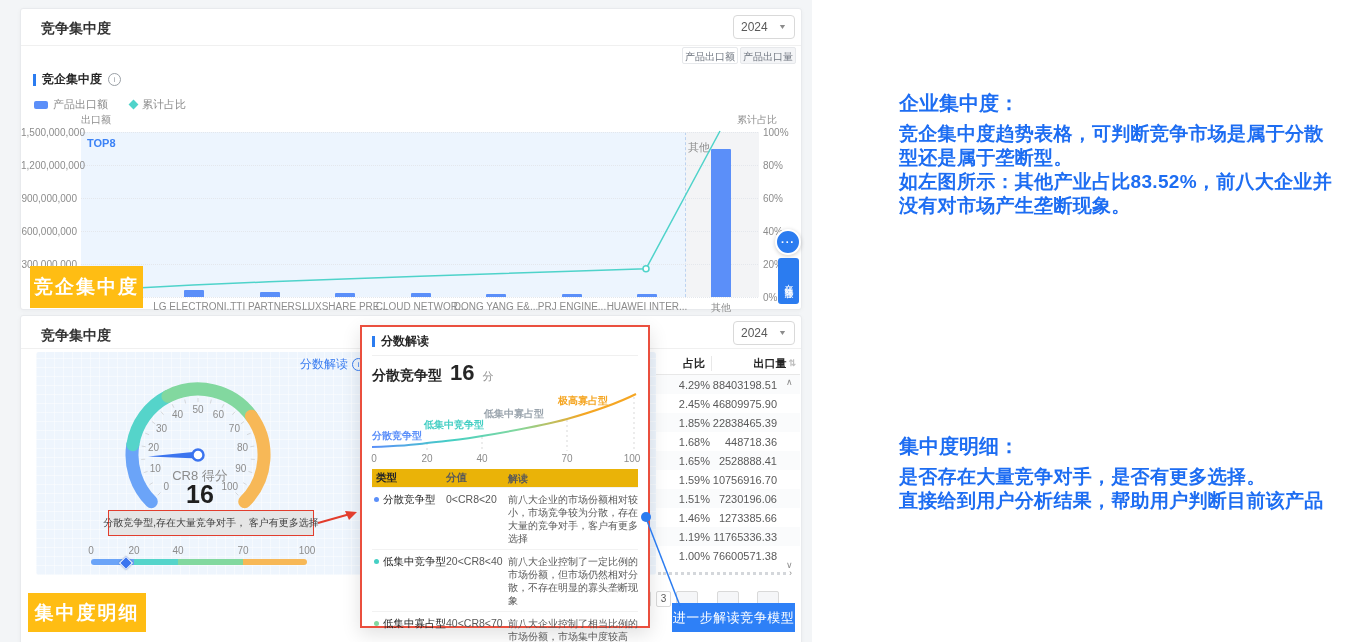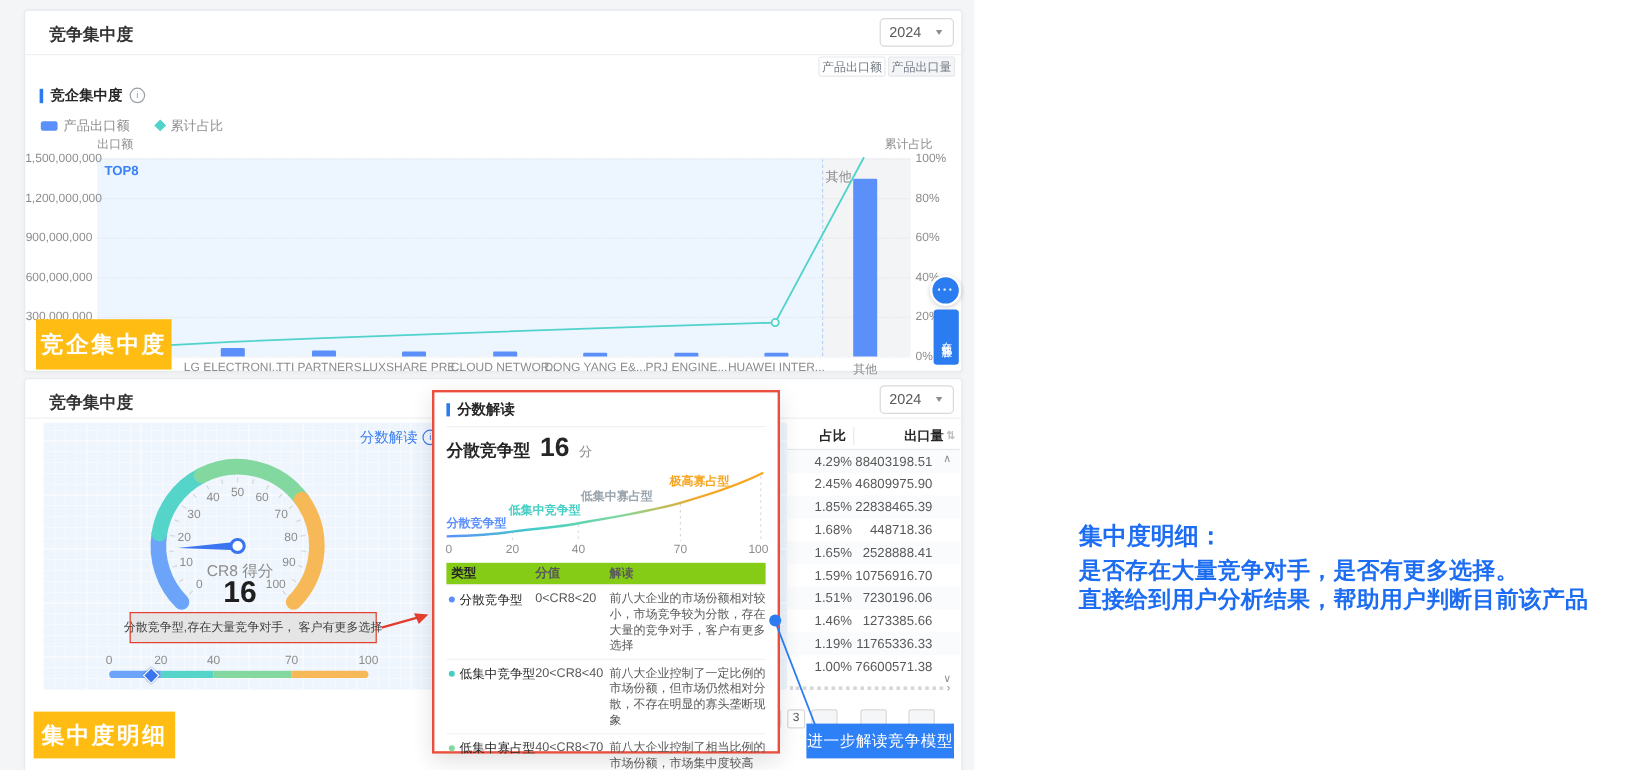--- a/index.html
+++ b/index.html
@@ -42,21 +42,21 @@
   .popup-hd .t{font-size:12px;font-weight:700;color:#262626;}
   .type-row{display:flex;align-items:baseline;gap:8px;margin-top:6px;}
   .type-row .name{font-size:14px;font-weight:700;color:#262626;}
   .type-row .score{font-size:22px;font-weight:700;color:#262626;line-height:22px;}
   .type-row .unit{font-size:11px;color:#8c8c8c;}
   .curve-wrap{position:relative;height:64px;margin-top:4px;}
   .curve-lab{position:absolute;font-size:10px;font-weight:600;white-space:nowrap;}
   .curve-ticks{position:relative;height:13px;}
   .curve-ticks span{position:absolute;font-size:10px;color:#8c8c8c;transform:translateX(-50%);}
   .ptable{margin-top:3px;font-size:10.5px;}
-  .ptable .hrow{display:flex;background:#84cc16;color:#595959;height:18px;align-items:center;font-weight:600;}
+  .ptable .hrow{display:flex;background:#eab308;color:#595959;height:18px;align-items:center;font-weight:600;}
   .ptable .row{display:flex;border-top:1px solid #f2f2f2;padding:5px 0 4px 0;}
   .ptable .c1{width:74px;display:flex;align-items:flex-start;gap:4px;color:#262626;box-sizing:border-box;padding-left:2px;}
   .ptable .c2{width:62px;color:#595959;}
   .ptable .c3{width:130px;color:#595959;font-size:10px;line-height:13px;}
   .dot{width:5px;height:5px;border-radius:50%;margin-top:4px;flex:none;}
   
   .dtable{position:absolute;left:656px;top:352px;width:144px;z-index:1;font-size:11px;}
   .dtable .hrow{display:flex;height:22px;align-items:center;border-bottom:1px solid #e8e8e8;font-weight:700;color:#262626;}
   .dtable .hrow .h1{width:56px;text-align:right;border-right:1px solid #e8e8e8;padding-right:6px;box-sizing:border-box;}
   .dtable .hrow .h2{flex:1;text-align:right;padding-right:4px;display:flex;justify-content:flex-end;align-items:center;gap:2px;}
@@ -334,20 +334,29 @@
       <div class="pagebox" style="left:757px;width:22px;background:#f5f6f8;"></div>
     </div>
   <div class="cta">进一步解读竞争模型</div>
 
   <div class="overlay-label" style="left:30px;top:266px;width:113px;height:42px;">竞企集中度</div>
   <div class="overlay-label" style="left:28px;top:593px;width:118px;height:39px;">集中度明细</div>
 
   <div class="chat-circle">···</div>
   <div class="chat-rect">在线客服</div>
 
+  <div class="anno" style="top:90px;">
+    <div class="hd">企业集中度：</div>
+    <div id="anno1-lines">
+        <div class="ln" style="">竞企集中度趋势表格，可判断竞争市场是属于分散</div>
+        <div class="ln" style="">型还是属于垄断型。</div>
+        <div class="ln" style="">如左图所示：其他产业占比83.52%，前八大企业并</div>
+        <div class="ln" style="">没有对市场产生垄断现象。</div>
+      </div>
+  </div>
   <div class="anno" style="top:433px;">
     <div class="hd">集中度明细：</div>
     <div id="anno2-lines">
         <div class="ln" style="">是否存在大量竞争对手，是否有更多选择。</div>
         <div class="ln" style="">直接给到用户分析结果，帮助用户判断目前该产品</div>
       </div>
   </div>
 
   <svg class="vlayer" width="1369" height="642" viewBox="0 0 1369 642" id="vlayer">
       <polyline points="118,288.9215 193,284.879 269,281.8265 344,279.0545 420,276.332 495,273.7085 571,271.217 646,268.808 720,131" fill="none" stroke="#4fd3ca" stroke-width="1.5"></polyline>

